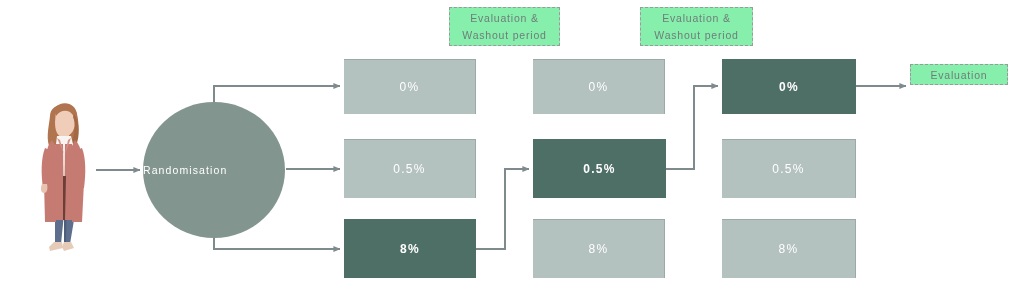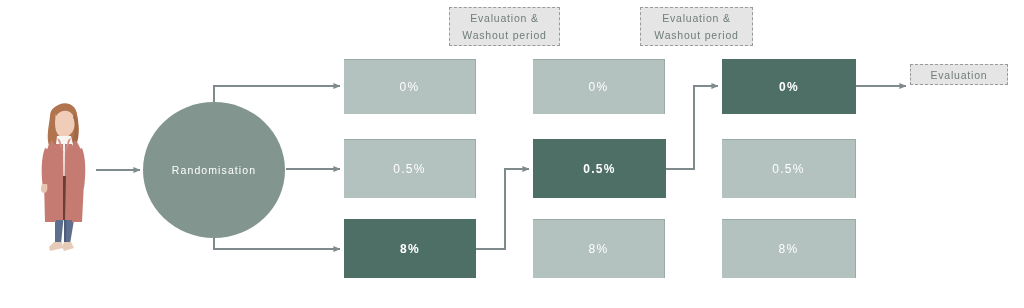--- a/index.html
+++ b/index.html
@@ -44,21 +44,20 @@
   .randomisation {
     position: absolute;
     left: 143px;
     top: 102px;
     width: 142px;
     height: 136px;
     border-radius: 50%;
     background: #82958f;
     display: flex;
     align-items: center;
-    justify-content: center;
   }
   .randomisation .label {
     color: #ffffff;
     font-size: 10.5px;
     letter-spacing: 1.1px;
     font-family: "Liberation Sans", sans-serif;
   }
 
   
   .arm-box {
@@ -88,21 +87,21 @@
 
   
   .dashed-box {
     position: absolute;
     box-sizing: border-box;
     border: 1px dashed #9a9a9a;
     display: flex;
     flex-direction: column;
     align-items: center;
     justify-content: center;
-    background: #e5e5e5;
+    background: #86efac;
   }
   .dashed-box .line {
     color: #6f7d7a;
     font-size: 10.5px;
     letter-spacing: 0.8px;
     line-height: 17px;
     white-space: nowrap;
     font-family: "Liberation Sans", sans-serif;
   }
   .dashed-box.single .line {

